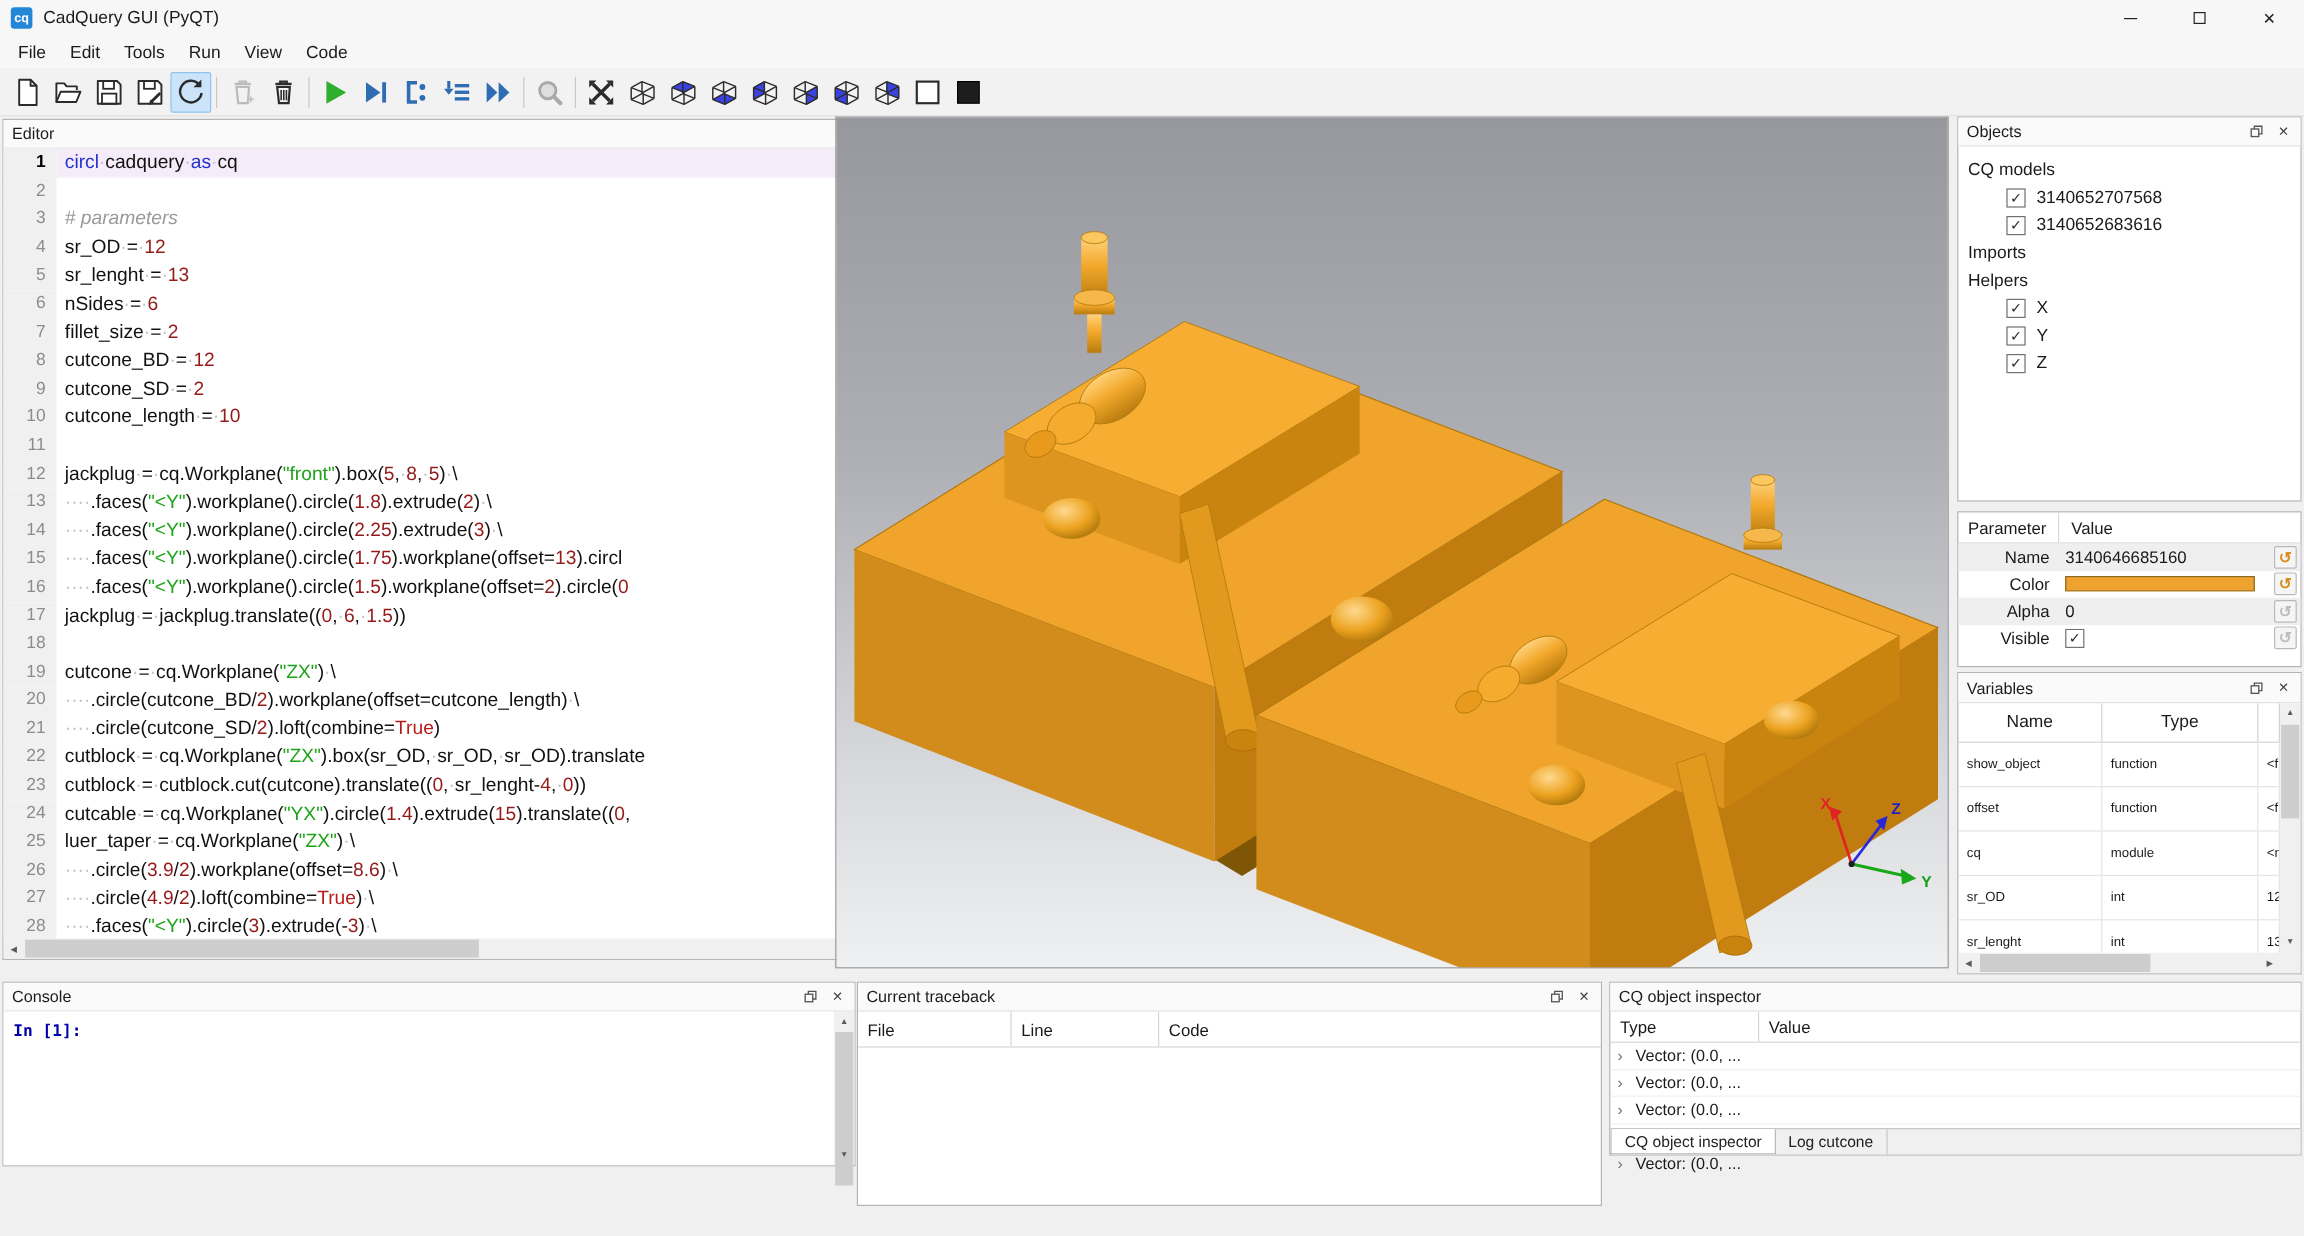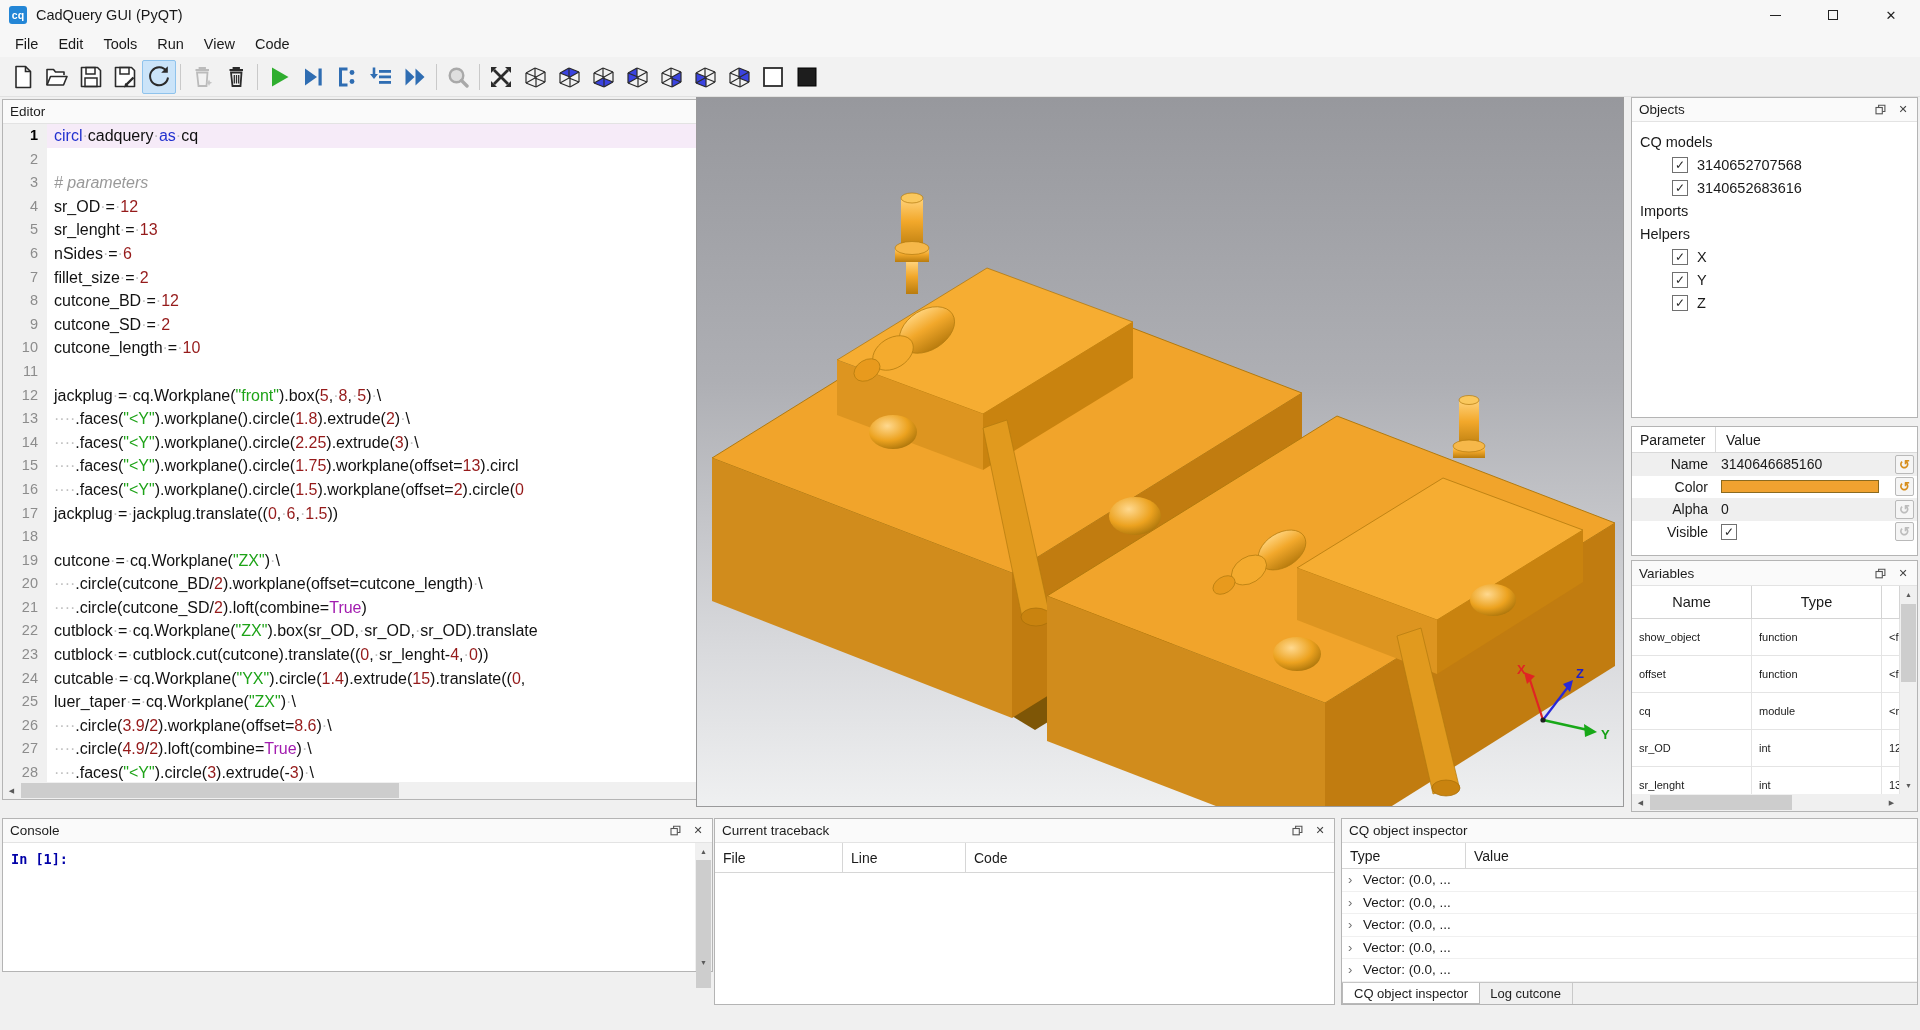--- a/index.html
+++ b/index.html
@@ -27,21 +27,21 @@
 .pdock{margin-left:auto;display:flex;align-items:center;gap:9px}
 .dkbtn{display:flex;align-items:center;justify-content:center;width:14px;height:14px;font-size:11px;color:#444}
 
 #editor-body{position:absolute;left:0;top:24px;right:17px;bottom:17px;overflow:hidden;background:#fff}
 .cline{display:flex;height:23.6px;white-space:pre}
 .gut{flex:0 0 44px;text-align:right;padding-right:9px;background:#f0f0f0;color:#8c8c8c;font-size:14.5px;line-height:23.6px}
 .ctx{flex:1;padding-left:7px;font-size:16px;line-height:23.6px;overflow:hidden}
 .cline.cur .ctx{background:#f6ebf8}
 .cline.cur .gut{color:#000;font-weight:bold}
 .tk-kw{color:#2231cf}.tk-str{color:#1ea318}.tk-num{color:#951a1a}
-.tk-cmt{color:#999;font-style:italic}.tk-bool{color:#a21caf}.tk-ws{color:#c0c0c0}.tk-df{color:#111}
+.tk-cmt{color:#999;font-style:italic}.tk-bool{color:#b91c1c}.tk-ws{color:#c0c0c0}.tk-df{color:#111}
 
 .sbar{position:absolute;background:#f0f0f0}
 .sbar.v{width:17px}.sbar.h{height:17px}
 .sarr{position:absolute;width:17px;height:17px;display:flex;align-items:center;justify-content:center;color:#5a5a5a;font-size:7px}
 .sthumb{position:absolute;background:#cdcdcd}
 .sbar.v .sthumb{left:1px;right:1px}
 .sbar.h .sthumb{top:1px;bottom:1px}
 .scorner{position:absolute;width:17px;height:17px;background:#f0f0f0}
 
 #viewport{position:absolute;left:696px;top:97px;width:928px;height:710px;border:1px solid #9a9a9b;background:linear-gradient(180deg,#97989d 0%,#aeafb4 40%,#d9dadd 78%,#eff0f1 100%)}
@@ -654,21 +654,21 @@
         </span>
     </div>
     <div id="tb-head">
       <span class="tbh c1">File</span>
       <span class="tbh c2">Line</span>
       <span class="tbh c3">Code</span>
     </div>
     <div></div>
   </div>
 
-  <div class="panel" style="left:1341px;top:818px;width:577px;height:187px">
+  <div class="panel" style="left:1341px;top:818px;width:577px;height:145px">
     <div class="ptitle">
       <span>CQ object inspector</span>
     </div>
     <div id="insp-head">
       <span class="ih c1">Type</span>
       <span class="ih c2">Value</span>
     </div>
     <div id="inspector-rows">
         <div class="irow">
           <span class="chev">›</span>

